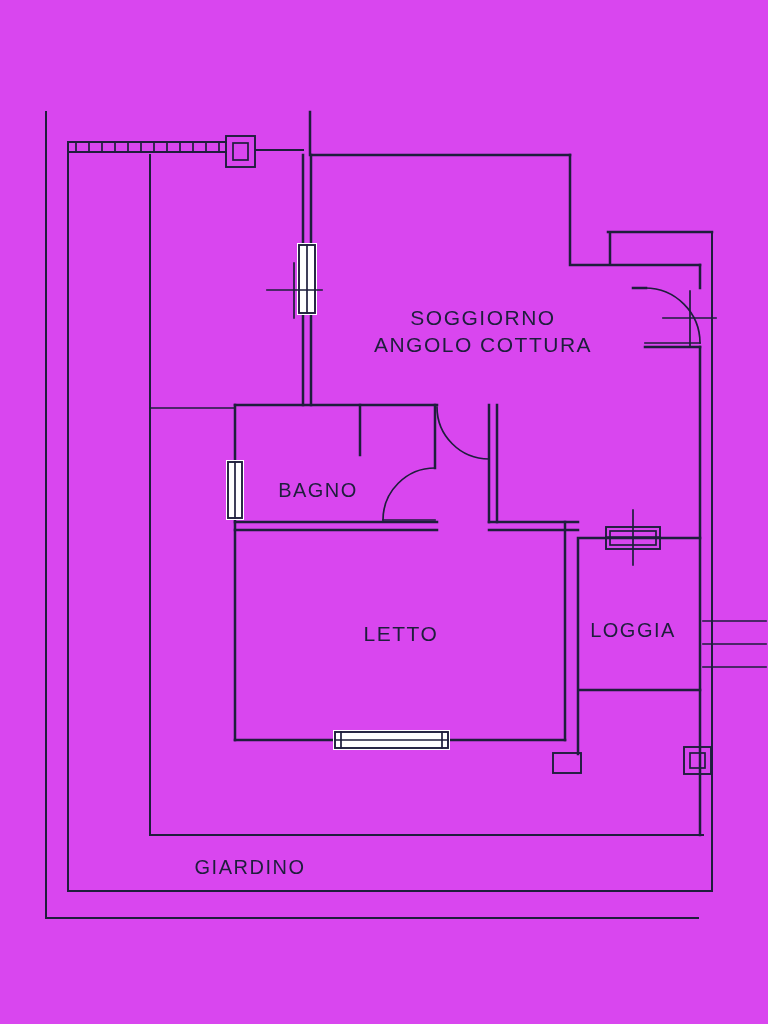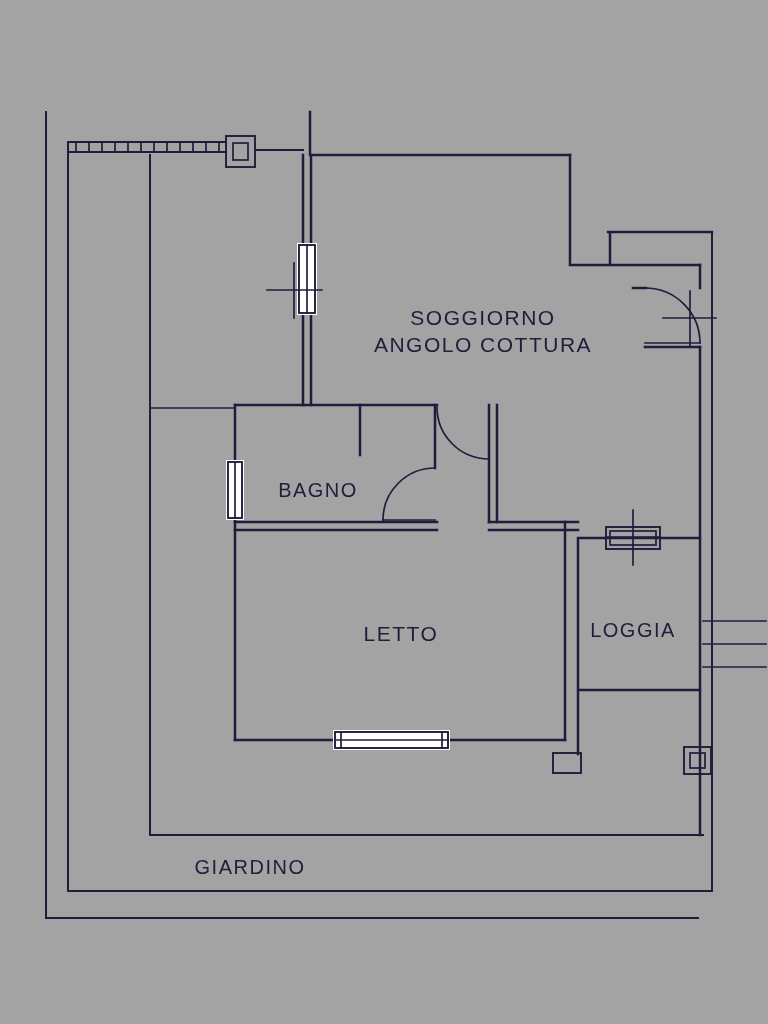--- a/index.html
+++ b/index.html
@@ -1,17 +1,17 @@
 <!DOCTYPE html>
 <html><head>
 <meta charset="utf-8">
 <style>
   html,body{margin:0;padding:0;background:#ffffff;}
   .page{
-    width:768px;height:1024px;background:#a3a3a3;position:relative;
+    width:768px;height:1024px;background:#d946ef;position:relative;
     font-family:"Liberation Sans",sans-serif;overflow:hidden;
   }
   svg{display:block;}
   .wall{stroke:#1e1e3c;fill:none;stroke-width:2.5;stroke-linecap:square;}
   .boundary{stroke:#1e1e3c;fill:none;stroke-width:2;stroke-linecap:square;}
   .thin{stroke:#1e1e3c;fill:none;stroke-width:1.7;stroke-linecap:square;}
   .whiteout{fill:#ffffff;stroke:none;}
   .outline{fill:none;stroke:#1e1e3c;stroke-width:1.9;}
   .room-label{fill:#1e1e3c;font-family:"Liberation Sans",sans-serif;letter-spacing:1.5px;}
   .lbl-21{font-size:21px;}

